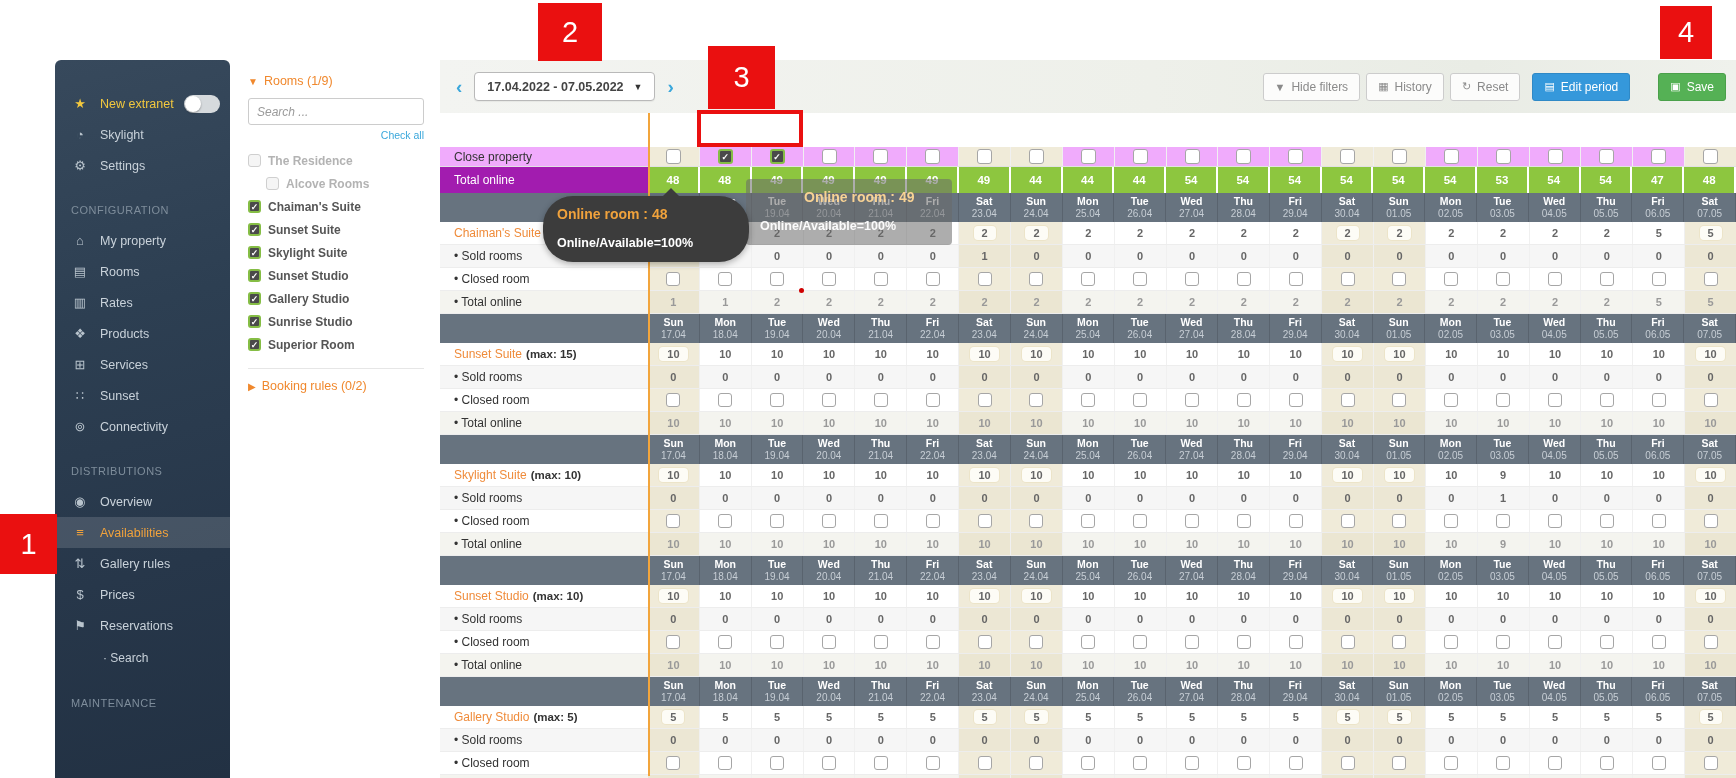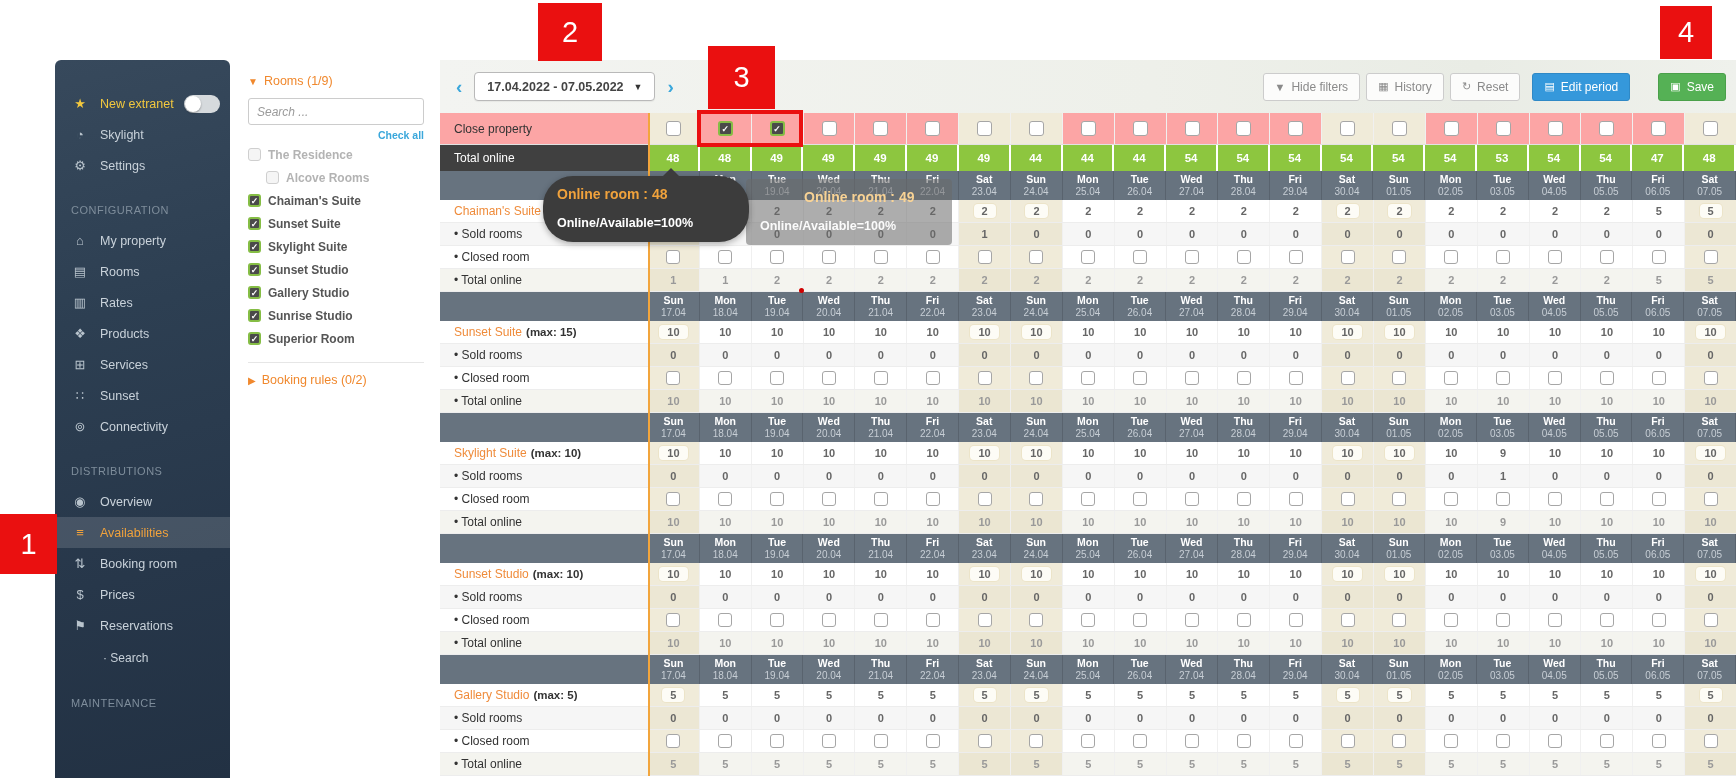--- a/index.html
+++ b/index.html
@@ -24,21 +24,21 @@
   .toggle .knob { position:absolute; left:1px; top:1px; width:16px; height:16px; border-radius:50%; background:#fff;
     box-shadow:0 1px 2px rgba(0,0,0,.35); }
 
   
   .filters { position:absolute; left:230px; top:60px; width:210px; height:718px; background:#fff; padding:14px 16px 0 18px; }
   .f-header { color:#f0882d; font-size:12.5px; margin-bottom:10px; cursor:pointer; }
   .f-header .chev { display:inline-block; margin-right:6px; font-size:10px; }
   .f-search { width:100%; height:27px; border:1px solid #ccc; border-radius:3px; padding:0 8px;
     font-size:12px; font-style:italic; color:#555; outline:none; font-family:"Liberation Sans",sans-serif; }
   .f-search::placeholder { color:#9a9a9a; font-style:italic; }
-  .f-checkall { text-align:right; color:#3aa7db; font-size:10.5px; margin:4px 0 2px 0; cursor:pointer;font-weight:bold; }
+  .f-checkall { text-align:right; color:#3aa7db; font-size:10.5px; margin:4px 0 8px 0; cursor:pointer; }
   .f-room { display:flex; align-items:center; height:23px; cursor:pointer; }
   .f-room.indent { padding-left:18px; }
   .f-room .lbl { font-size:12px; color:#555; margin-left:7px;font-weight:bold; }
   .f-room.disabled .lbl { color:#b3b3b3; }
   .f-divider { border-top:1px solid #e6e6e6; margin:12px 0 10px 0; }
   .f-booking { color:#f0882d; font-size:12.5px; cursor:pointer; }
   .f-booking .chev { display:inline-block; margin-right:6px; font-size:10px; }
 
   
   .cb { width:14px; height:14px; border:1px solid #a6a6a6; border-radius:3px; background:#fff;
@@ -68,25 +68,25 @@
 
   
   .grid { position:relative; }
   .grow { display:flex; width:100%; }
   .rlabel { flex:0 0 208px; width:208px; display:flex; align-items:center; padding-left:14px;
     font-size:12px; color:#333; }
   .cell { flex:1 1 0; display:flex; align-items:center; justify-content:center; border-right:1px solid #f0f0f0;
     position:relative; }
   .cell:last-child { border-right:none; }
 
-  .closeprop { height:32px; border-bottom:1px solid #e2e2e2; background:#fca5a5; }
+  .closeprop { height:20px; border-bottom:1px solid #e2e2e2; background:#f0abfc;margin-top:34px; }
   .closeprop .we { background:#f0ebd9; }
 
   .totalrow { height:26px; }
-  .totalrow .rlabel { background:#404040; color:#fff; }
+  .totalrow .rlabel { background:#a21caf; color:#fff; }
   .totalrow .cell { background:#8dc63f; border-right:2px solid #fff; color:#fff; font-weight:bold; font-size:11.5px; }
 
   .dayhdr { height:29px; }
   .dayhdr .rlabel { background:#67737f; }
   .dayhdr .cell { background:#67737f; border-right:1px solid #59636e; flex-direction:column; line-height:1.1; }
   .dow { color:#fff; font-size:10.5px; font-weight:bold; }
   .ddate { color:#c7ced5; font-size:10px; }
 
   .drow { height:23px; border-bottom:1px solid #ededed; background:#fff; }
   .drow .we { background:#f0ebd9; }
@@ -176,21 +176,21 @@
       <div class="sb-item">
         <span class="ic">◉</span>
         <span>Overview</span>
       </div>
       <div class="sb-item active">
         <span class="ic">≡</span>
         <span>Availabilities</span>
       </div>
       <div class="sb-item">
         <span class="ic">⇅</span>
-        <span>Booking room</span>
+        <span>Gallery rules</span>
       </div>
       <div class="sb-item">
         <span class="ic">$</span>
         <span>Prices</span>
       </div>
       <div class="sb-item">
         <span class="ic">⚑</span>
         <span>Reservations</span>
       </div>
       <div class="sb-item sb-sub">
@@ -2141,21 +2141,21 @@
           </div>
           <div class="cell we">
             <span class="val dim">5</span>
           </div>
         </div>
       </div>
   </div>
 
   <div class="orangeline"></div>
 
-  <div class="tooltip opaque" style="left:543px; top:176px;border-radius:30px;">
+  <div class="tooltip opaque" style="left:543px; top:196px;border-radius:30px;">
     <div class="tt-title">Online room : 48</div>
     <div class="tt-body">Online/Available=100%</div>
   </div>
   <div class="tooltip ghost" style="left:746px; top:179px;">
     <div class="tt-title">Online room : 49</div>
     <div class="tt-body">Online/Available=100%</div>
   </div>
 
   <div class="reddot" style="left:799px; top:288px;"></div>
 

